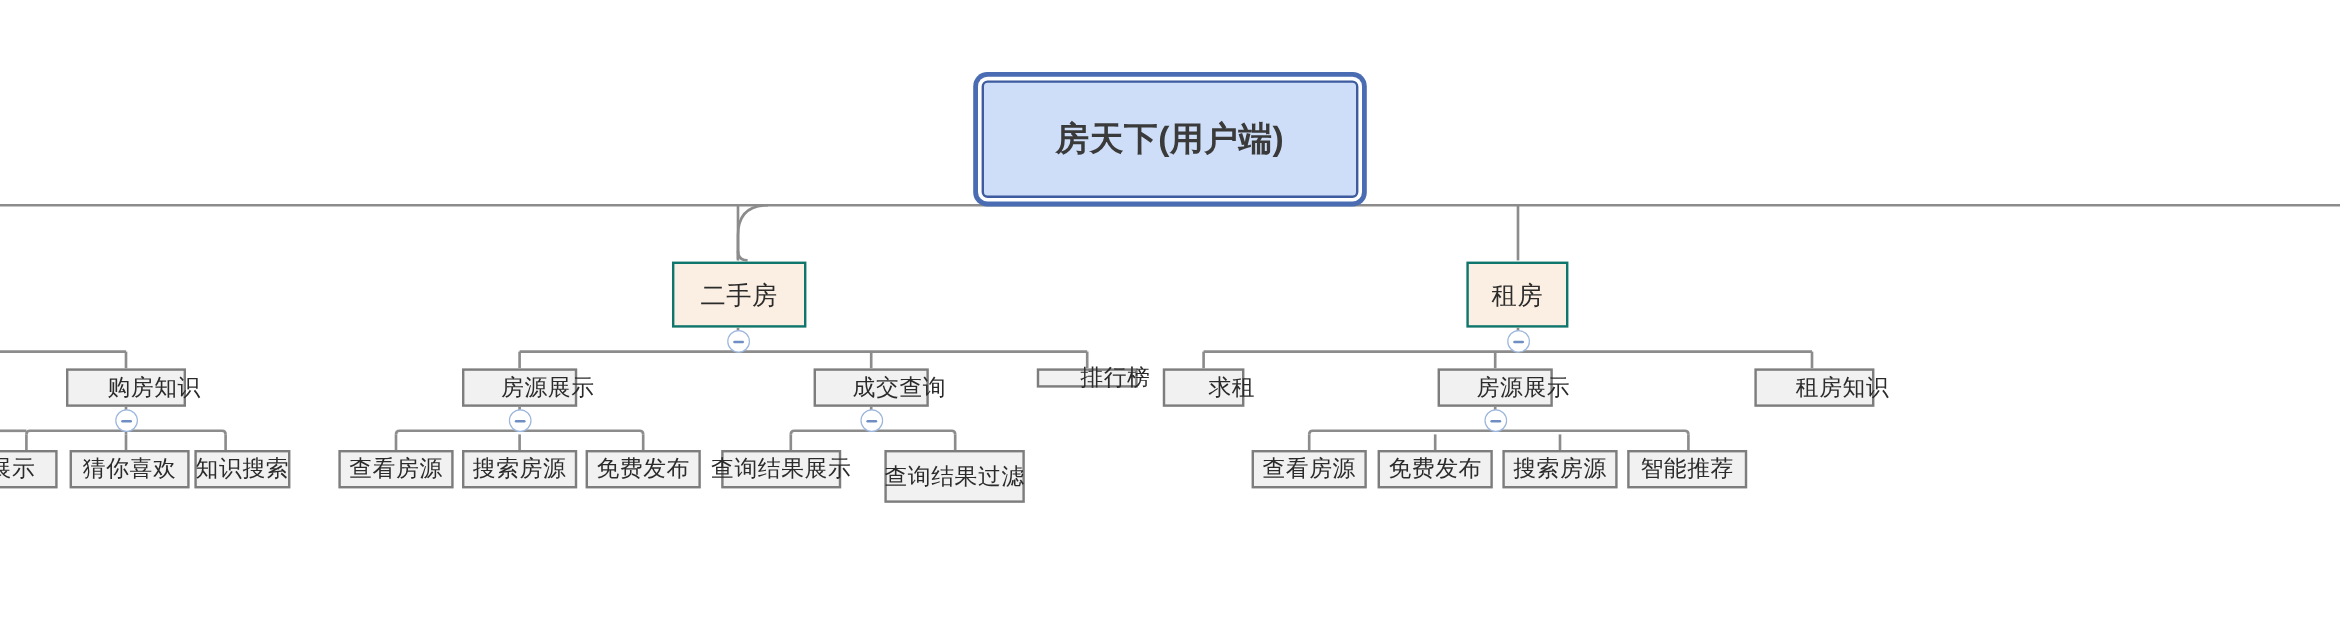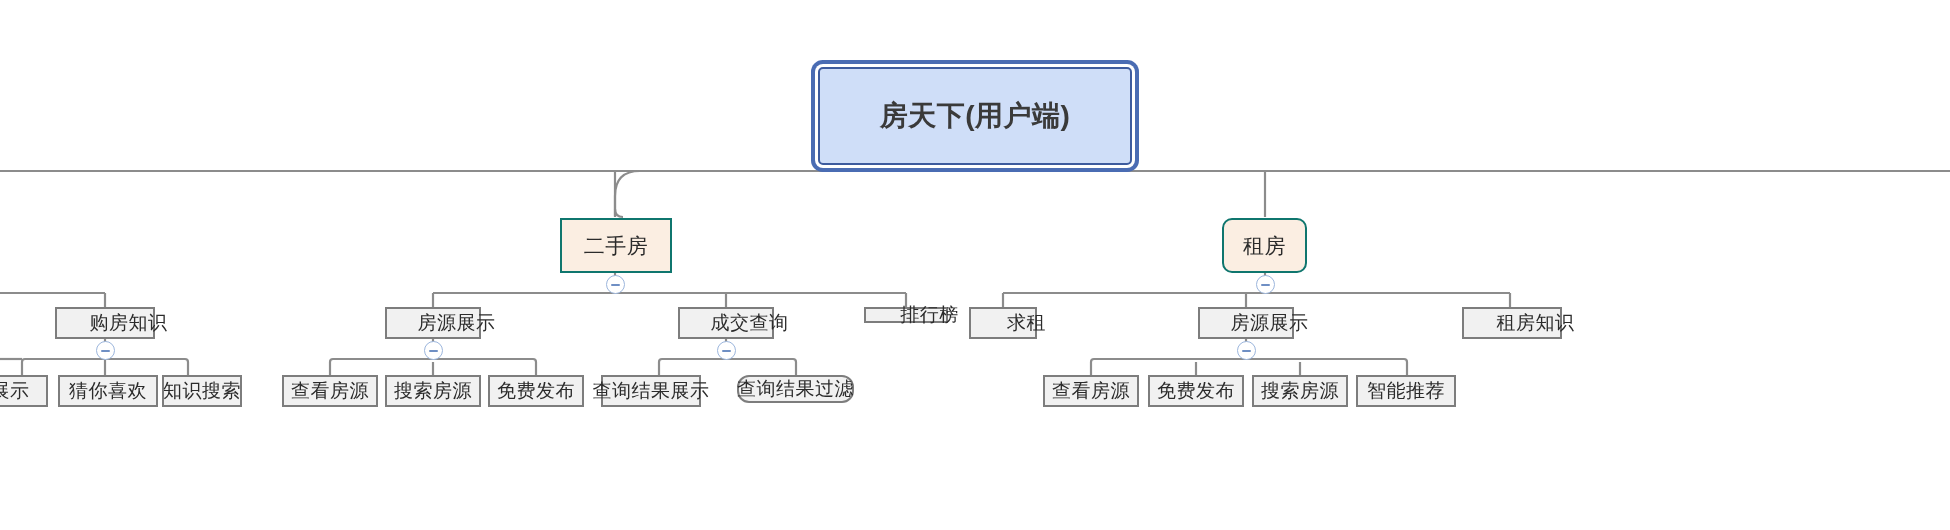--- a/index.html
+++ b/index.html
@@ -167,21 +167,21 @@
       <path d="M1300,321 L1300,334"></path>
       <path d="M1407,321 L1407,334"></path>
     </g>
   </svg>
 
   <div class="node root" style="left:818px; top:26px; width:314px; height:98px;">房天下(用户端)</div>
 
   <div class="node lvl2" style="left:560px; top:177px; width:112px; height:55px;">二手房</div>
   <div class="collapse-badge" style="left:606px; top:234px;"></div>
 
-  <div class="node lvl2" style="left:1222px; top:177px; width:85px; height:55px;border-radius:10px;">租房</div>
+  <div class="node lvl2" style="left:1222px; top:177px; width:85px; height:55px;">租房</div>
   <div class="collapse-badge" style="left:1256px; top:234px;"></div>
 
   <div class="node lvl3" style="left:55px; top:266px; width:100px; height:32px;">购房知识</div>
   <div class="collapse-badge" style="left:96px; top:300px;"></div>
 
   <div class="node lvl3" style="left:385px; top:266px; width:96px; height:32px;">房源展示</div>
   <div class="collapse-badge" style="left:424px; top:300px;"></div>
 
   <div class="node lvl3" style="left:678px; top:266px; width:96px; height:32px;">成交查询</div>
   <div class="collapse-badge" style="left:717px; top:300px;"></div>
@@ -202,21 +202,21 @@
   <div class="node leaf" style="left:162px; top:334px; width:80px; height:32px;">知识搜索</div>
 
   <div class="node leaf" style="left:282px; top:334px; width:96px; height:32px;">查看房源</div>
 
   <div class="node leaf" style="left:385px; top:334px; width:96px; height:32px;">搜索房源</div>
 
   <div class="node leaf" style="left:488px; top:334px; width:96px; height:32px;">免费发布</div>
 
   <div class="node leaf" style="left:601px; top:334px; width:100px; height:32px;">查询结果展示</div>
 
-  <div class="node leaf" style="left:737px; top:334px; width:117px; height:28px;border-radius:12px;">查询结果过滤</div>
+  <div class="node leaf" style="left:737px; top:334px; width:117px; height:44px;">查询结果过滤</div>
 
   <div class="node leaf" style="left:1043px; top:334px; width:96px; height:32px;">查看房源</div>
 
   <div class="node leaf" style="left:1148px; top:334px; width:96px; height:32px;">免费发布</div>
 
   <div class="node leaf" style="left:1252px; top:334px; width:96px; height:32px;">搜索房源</div>
 
   <div class="node leaf" style="left:1356px; top:334px; width:100px; height:32px;">智能推荐</div>
 
 </div>

